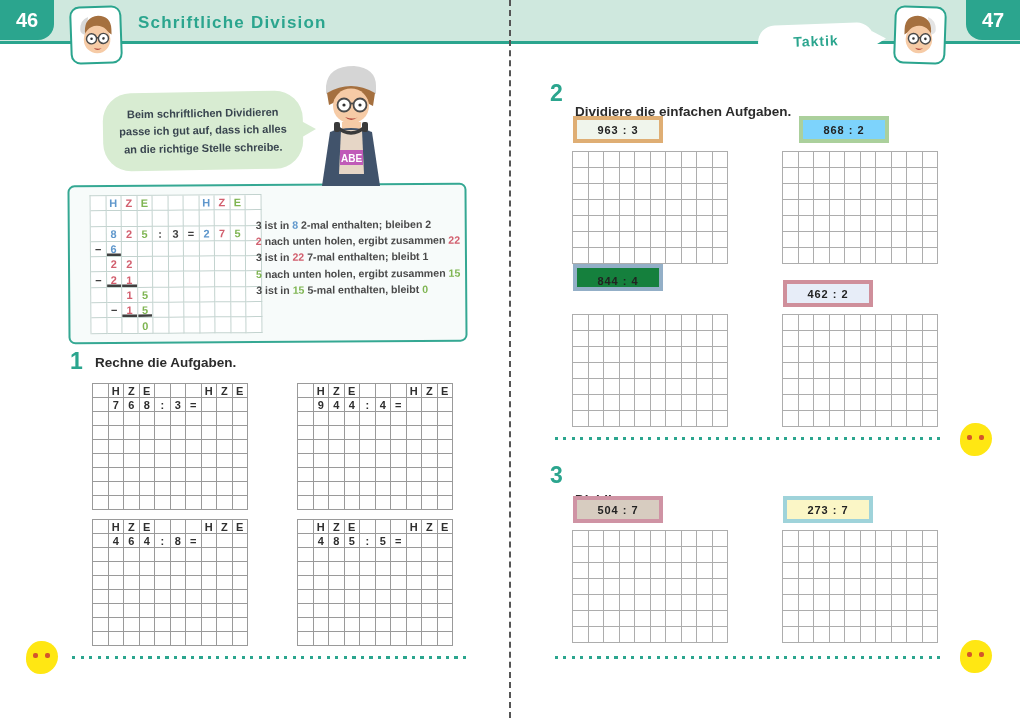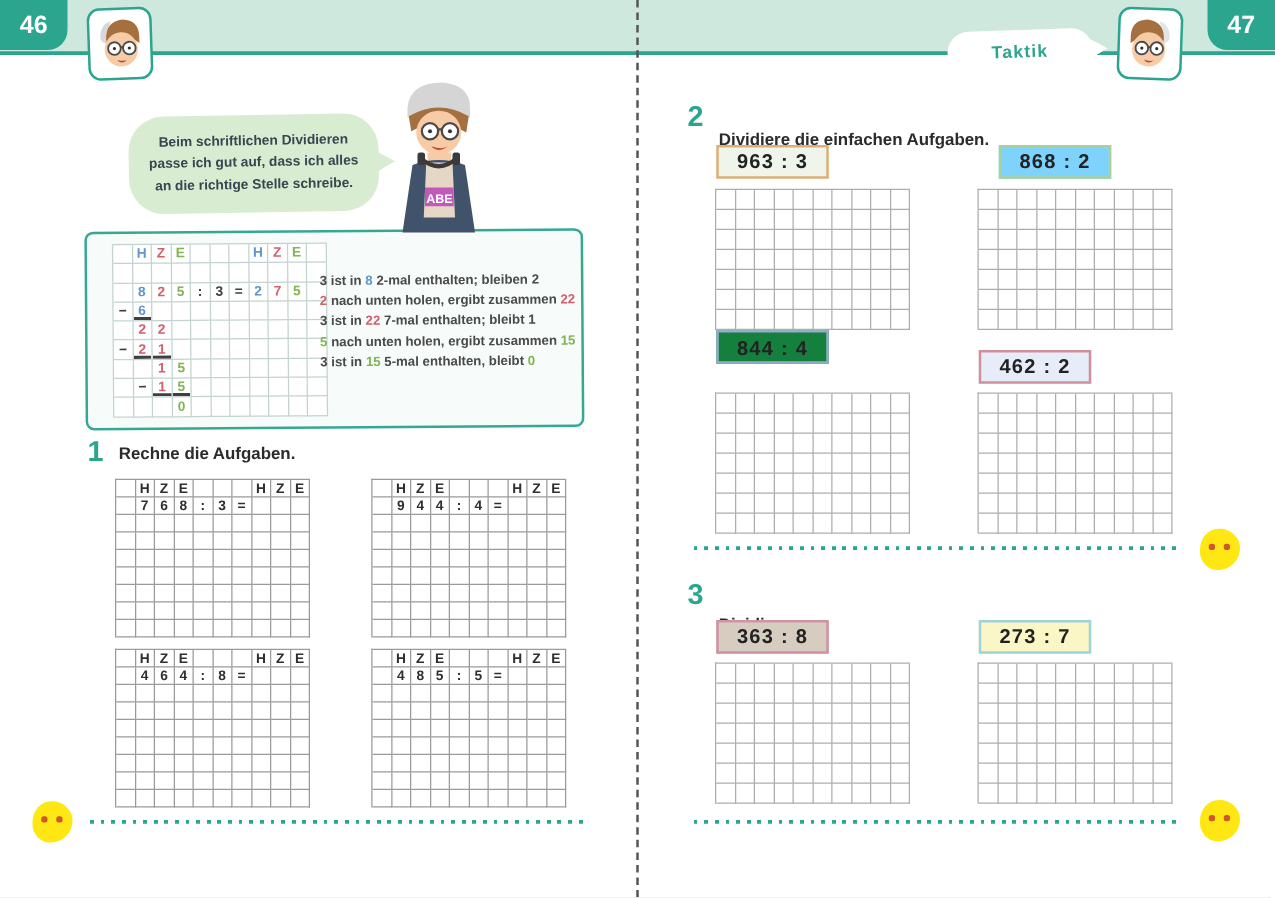--- a/index.html
+++ b/index.html
@@ -56,40 +56,41 @@
     display:flex; align-items:center; justify-content:center;
     font-weight:bold; font-size:11px; color:#2F2F2F; }
   .grid .cell.u { box-shadow: inset 0 -2.5px 0 #3F3F3F; }
   .example-grid { left:20px; top:8px; --gl:#C3D3CF; }
   .work-grid  { --gl:#9A9A9A; }
   .free-grid  { --gl:#ADADAD; }
   
   .ex-num { position:absolute; color:#2BA58E; font-weight:bold; font-size:23px; }
   .ex-title { position:absolute; color:#2B2B2B; font-weight:bold; font-size:13.5px; }
   
-  .task-box { position:absolute; width:90px; height:27px; border:2px solid #c2410c;
+  .task-box { position:absolute; width:90px; height:27px; border:4px solid #c2410c;
     display:flex; align-items:center; justify-content:center; font-weight:bold;
-    font-size:16px; color:#222; letter-spacing:1px; }
+    font-size:11px; color:#222; letter-spacing:1px; }
   
   .dotline { position:absolute; height:3px;
     background:repeating-linear-gradient(to right,#2BA58E 0 3px,transparent 3px 8.5px); }
   .smiley { position:absolute; width:32px; height:33px; background:#FFE713;
     border-radius:48% 52% 55% 45% / 52% 48% 55% 45%; }
   .smiley::before, .smiley::after { content:""; position:absolute; top:12px;
     width:5px; height:5px; background:#D4552B; border-radius:2px; }
   .smiley::before { left:7px; } .smiley::after { left:19px; }
 </style>
 </head>
 <body>
 
 <div id="spread">
 
   <div class="header-band"></div>
   <div class="page-tab left">46</div>
   <div class="page-tab right">47</div>
+  <div class="page-title">Schriftliche Division</div>
 
   <div class="avatar-box l">
     <svg width="44" height="50" viewBox="0 0 48 52">
       <path d="M7 20 Q7 9 16 6 L13 26 Q7 24 7 20 Z" fill="#D8D8D8"></path>
       <path d="M12 22 Q12 6 27 5 Q41 6 41 20 L41 26 Q26 14 13 25 Z" fill="#A5703F"></path>
       <ellipse cx="25" cy="31" rx="14.5" ry="15" fill="#F6CBA6"></ellipse>
       <circle cx="19" cy="30" r="5.5" fill="#fff" stroke="#4A4A4A" stroke-width="1.6"></circle>
       <circle cx="32" cy="30" r="5.5" fill="#fff" stroke="#4A4A4A" stroke-width="1.6"></circle>
       <line x1="24.5" y1="29" x2="26.5" y2="29" stroke="#4A4A4A" stroke-width="1.6"></line>
       <circle cx="19" cy="30" r="1.4" fill="#333"></circle>
@@ -937,21 +938,21 @@
       <div class="cell"></div>
     </div>
 
   <div class="dotline" style="left:555px; top:437px; width:390px;"></div>
   <div class="smiley" style="left:960px; top:423px;"></div>
 
   <div class="ex-num" style="left:550px; top:462px;">3</div>
   <div class="ex-title" style="left:575px; top:492px;">Dividiere.</div>
 
   <div class="task-box" style="left: 573px; top: 496px; background: rgb(215, 204, 192); border-color: rgb(207, 147, 164);">
-    <span>363 : 8</span>
+    <span>504 : 7</span>
     </div>
   <div class="task-box" style="left: 783px; top: 496px; background: rgb(251, 246, 198); border-color: rgb(159, 211, 218);">
     <span>273 : 7</span>
     </div>
 
   <div class="grid free-grid" style="left: 572px; top: 530px; grid-template-columns: repeat(10, 15.5px); grid-template-rows: repeat(7, 16px);">
       <div class="cell"></div>
       <div class="cell"></div>
       <div class="cell"></div>
       <div class="cell"></div>

